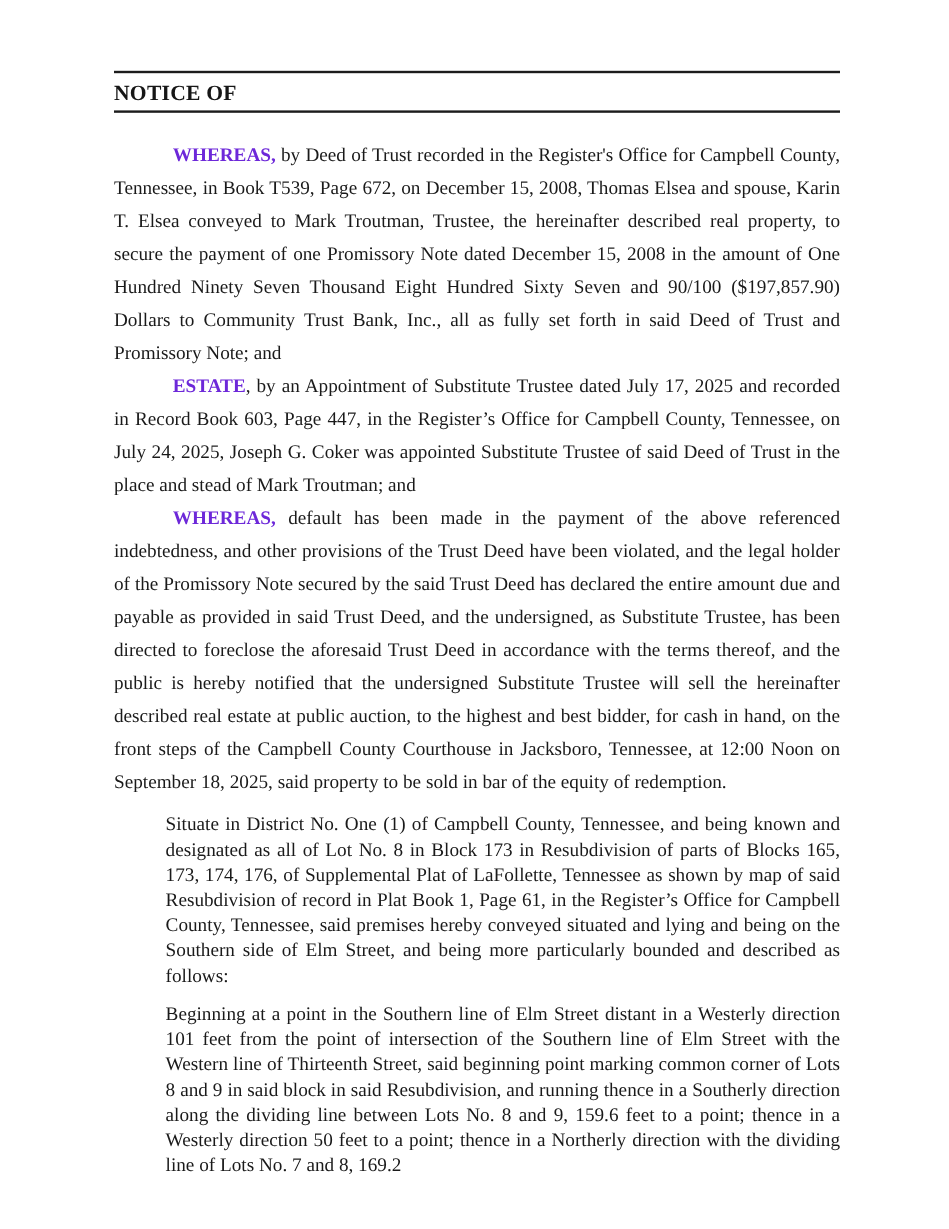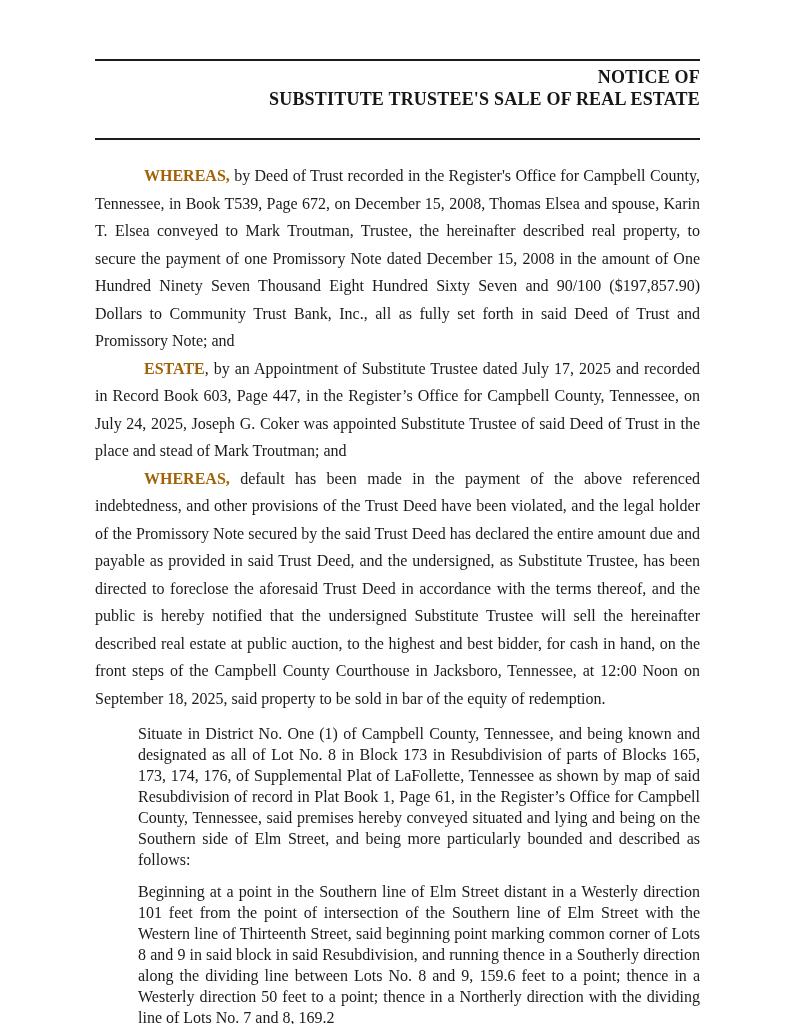--- a/index.html
+++ b/index.html
@@ -23,41 +23,41 @@
     width: 605px;
   }
   .rule {
     border: none;
     border-top: 2px solid #1c1c1c;
     margin: 0;
     height: 0;
   }
   .rule-top { margin-top: 59px; }
   .title-block {
-    text-align: right;
-    padding: 5px 0 28px 0;
+    text-align: left;
+    padding: 5px 0 4px 0;
   }
   .title-line {
     font-weight: bold;
     font-size: 18px;
     line-height: 22px;
     letter-spacing: 0.2px;
     color: #161616;
   }
   .main-text {
     margin-top: 22px;
   }
   p.main {
     margin: 0;
     font-size: 16px;
     line-height: 27.5px;
     text-align: justify;
     text-indent: 49px;
   }
-  p.main strong { color: #a16207; }
+  p.main strong { color: #6d28d9; }
   .subject-line {
     margin: 15px 0 0 43px;
     font-size: 16px;
     line-height: 21px;
   }
   .legal-block {
     margin: 11px 0 0 43px;
     font-size: 16px;
     line-height: 21px;
     text-align: justify;
@@ -66,21 +66,20 @@
 </head>
 <body>
 
 <div class="page">
   <div class="content">
 
     <div class="rule rule-top"></div>
 
     <div class="title-block">
       <div class="title-line">NOTICE OF</div>
-      <div class="title-line">SUBSTITUTE TRUSTEE'S SALE OF REAL ESTATE</div>
     </div>
 
     <div class="rule"></div>
 
     <div class="main-text">
       <p class="main"><strong>WHEREAS,</strong><span> by Deed of Trust recorded in the Register's Office for Campbell County, Tennessee, in Book T539, Page 672, on December 15, 2008, Thomas Elsea and spouse, Karin T. Elsea conveyed to Mark Troutman, Trustee, the hereinafter described real property, to secure the payment of one Promissory Note dated December 15, 2008 in the amount of One Hundred Ninety Seven Thousand Eight Hundred Sixty Seven and 90/100 ($197,857.90) Dollars to Community Trust Bank, Inc., all as fully set forth in said Deed of Trust and Promissory Note; and</span></p>
 
       <p class="main"><strong>ESTATE</strong><span>, by an Appointment of Substitute Trustee dated July 17, 2025 and recorded in Record Book 603, Page 447, in the Register’s Office for Campbell County, Tennessee, on July 24, 2025, Joseph G. Coker was appointed Substitute Trustee of said Deed of Trust in the place and stead of Mark Troutman; and</span></p>
 
       <p class="main"><strong>WHEREAS,</strong><span> default has been made in the payment of the above referenced  indebtedness, and other provisions of the Trust Deed have been violated, and the legal holder of the Promissory Note secured by the said Trust Deed has declared the entire amount due and payable as provided in said Trust Deed, and the undersigned, as Substitute Trustee, has been directed to foreclose the aforesaid Trust Deed in accordance with the terms thereof, and the public is hereby notified that the undersigned Substitute Trustee will sell the hereinafter described real estate at public auction, to the highest and best bidder, for cash in hand, on the front steps of the Campbell County Courthouse in Jacksboro, Tennessee, at 12:00 Noon on September 18, 2025, said property to be sold in bar of the equity of redemption.</span></p>

